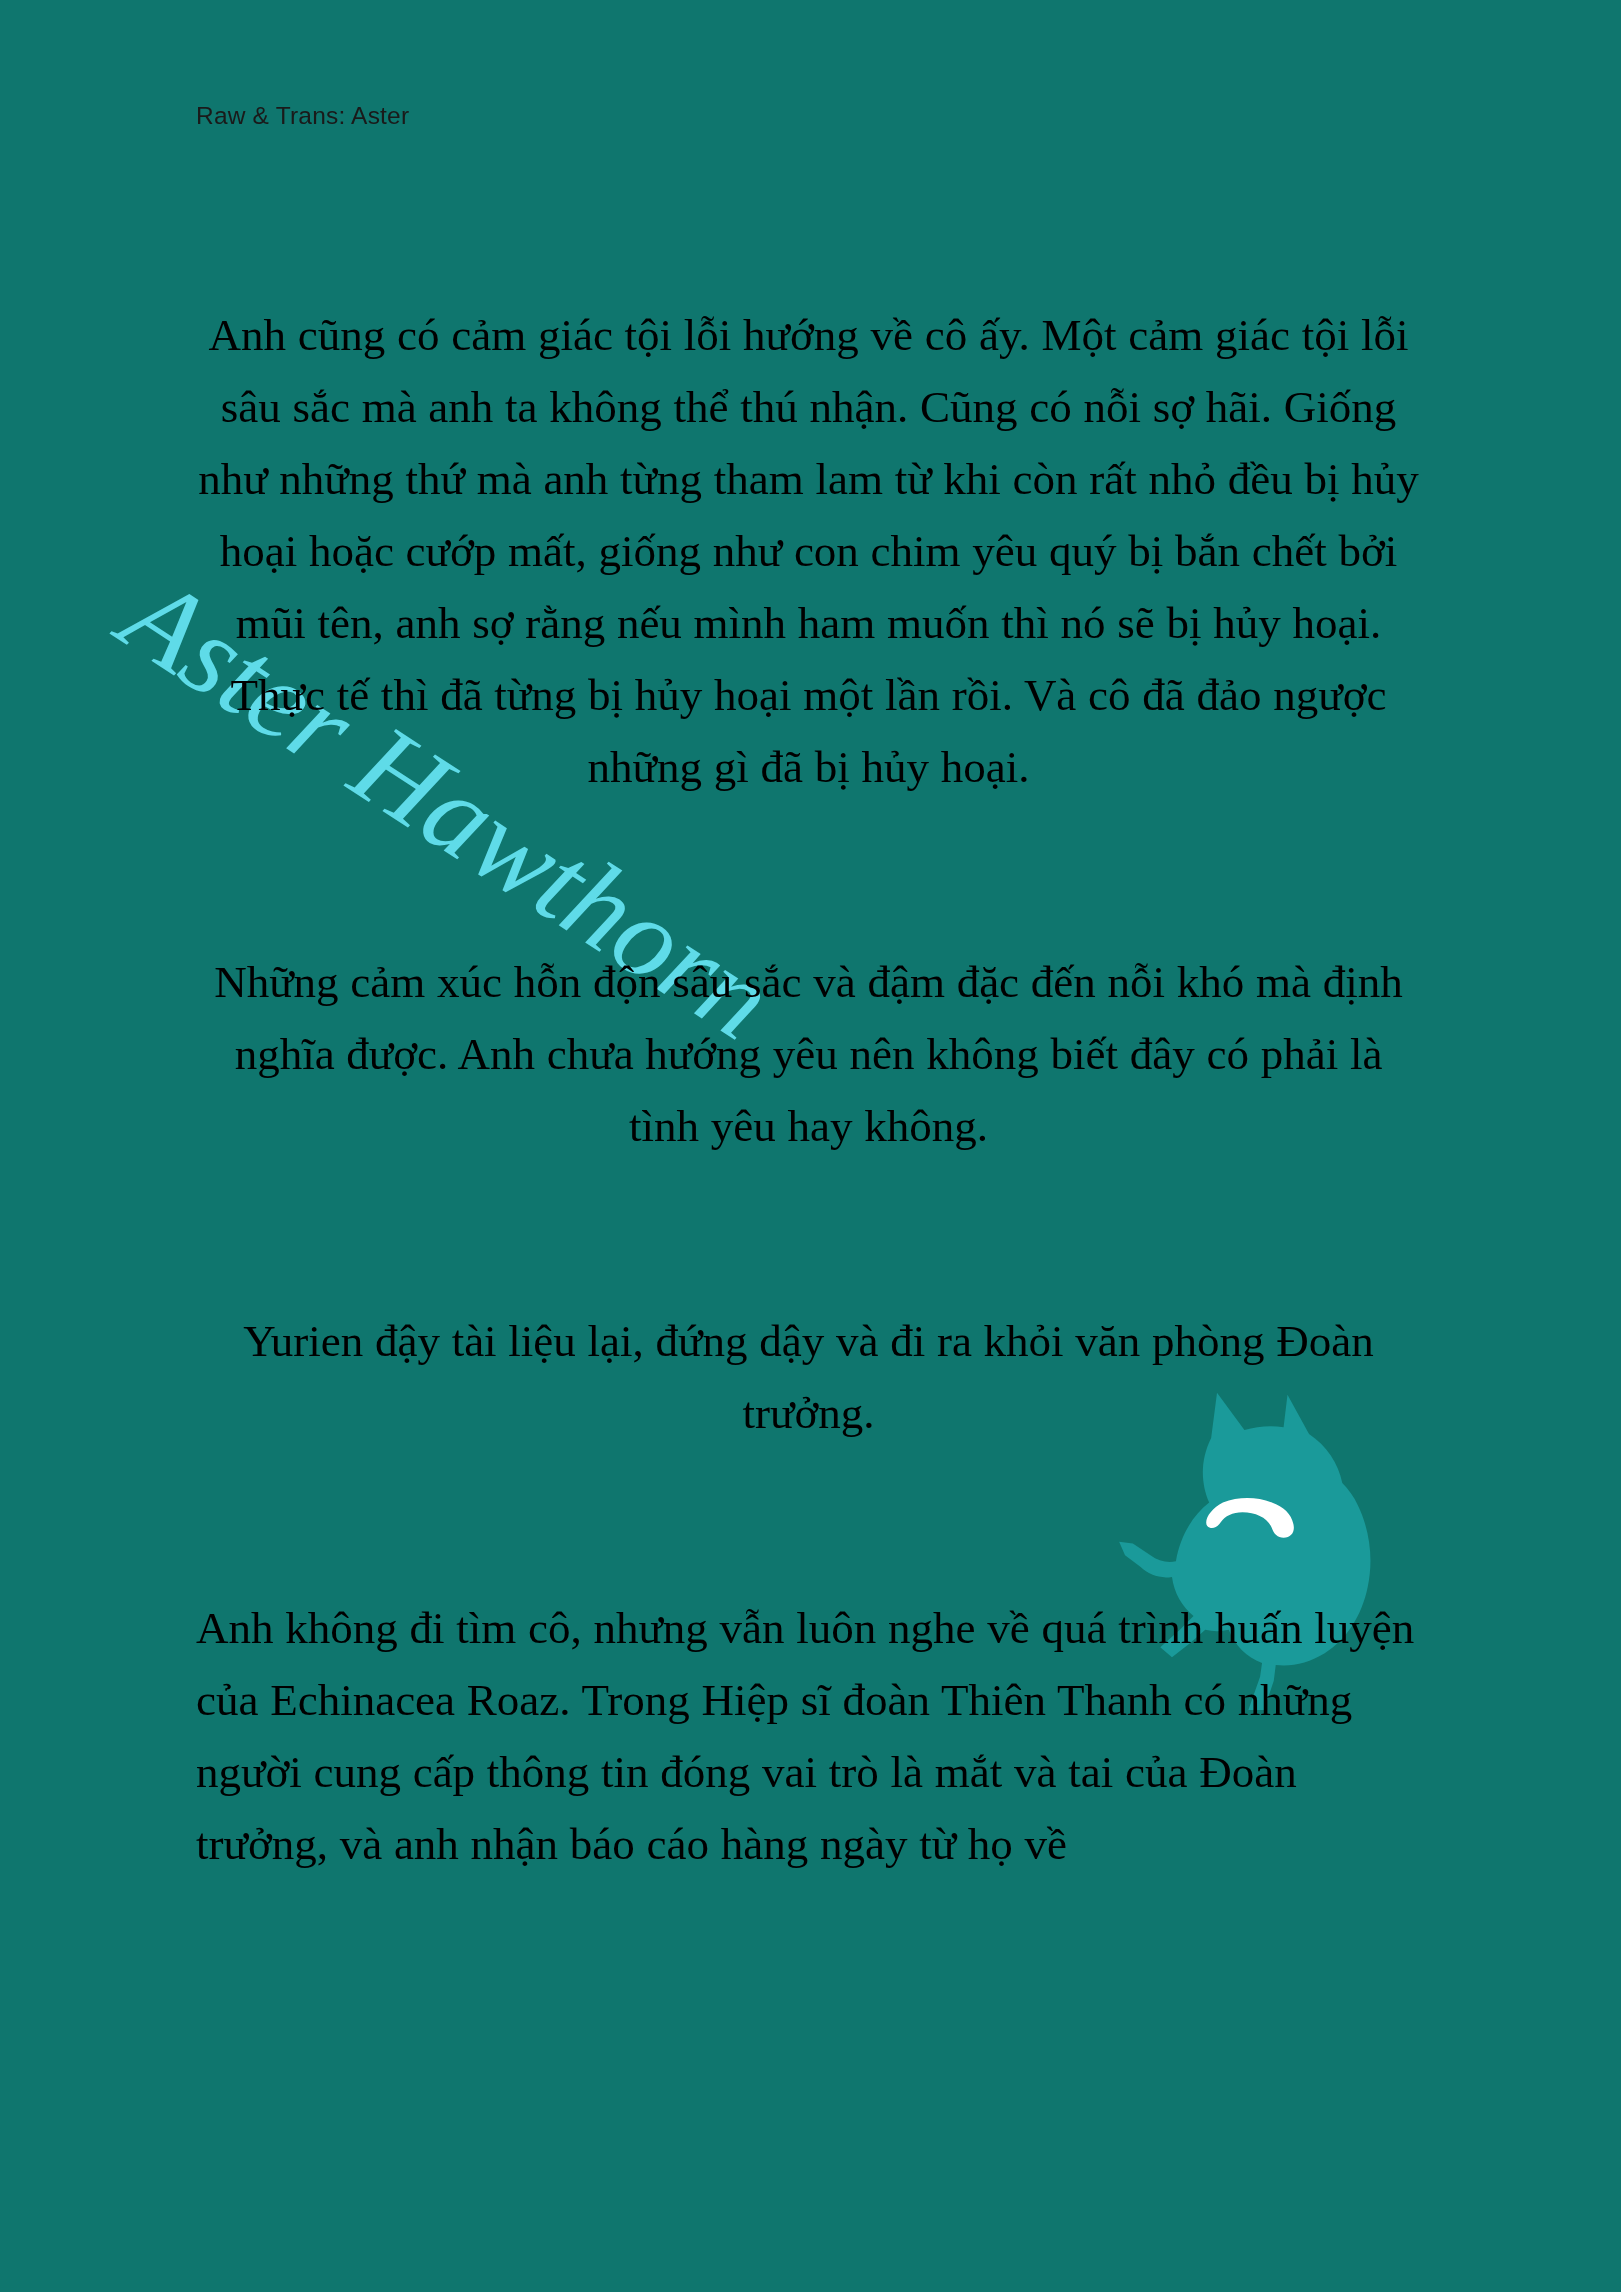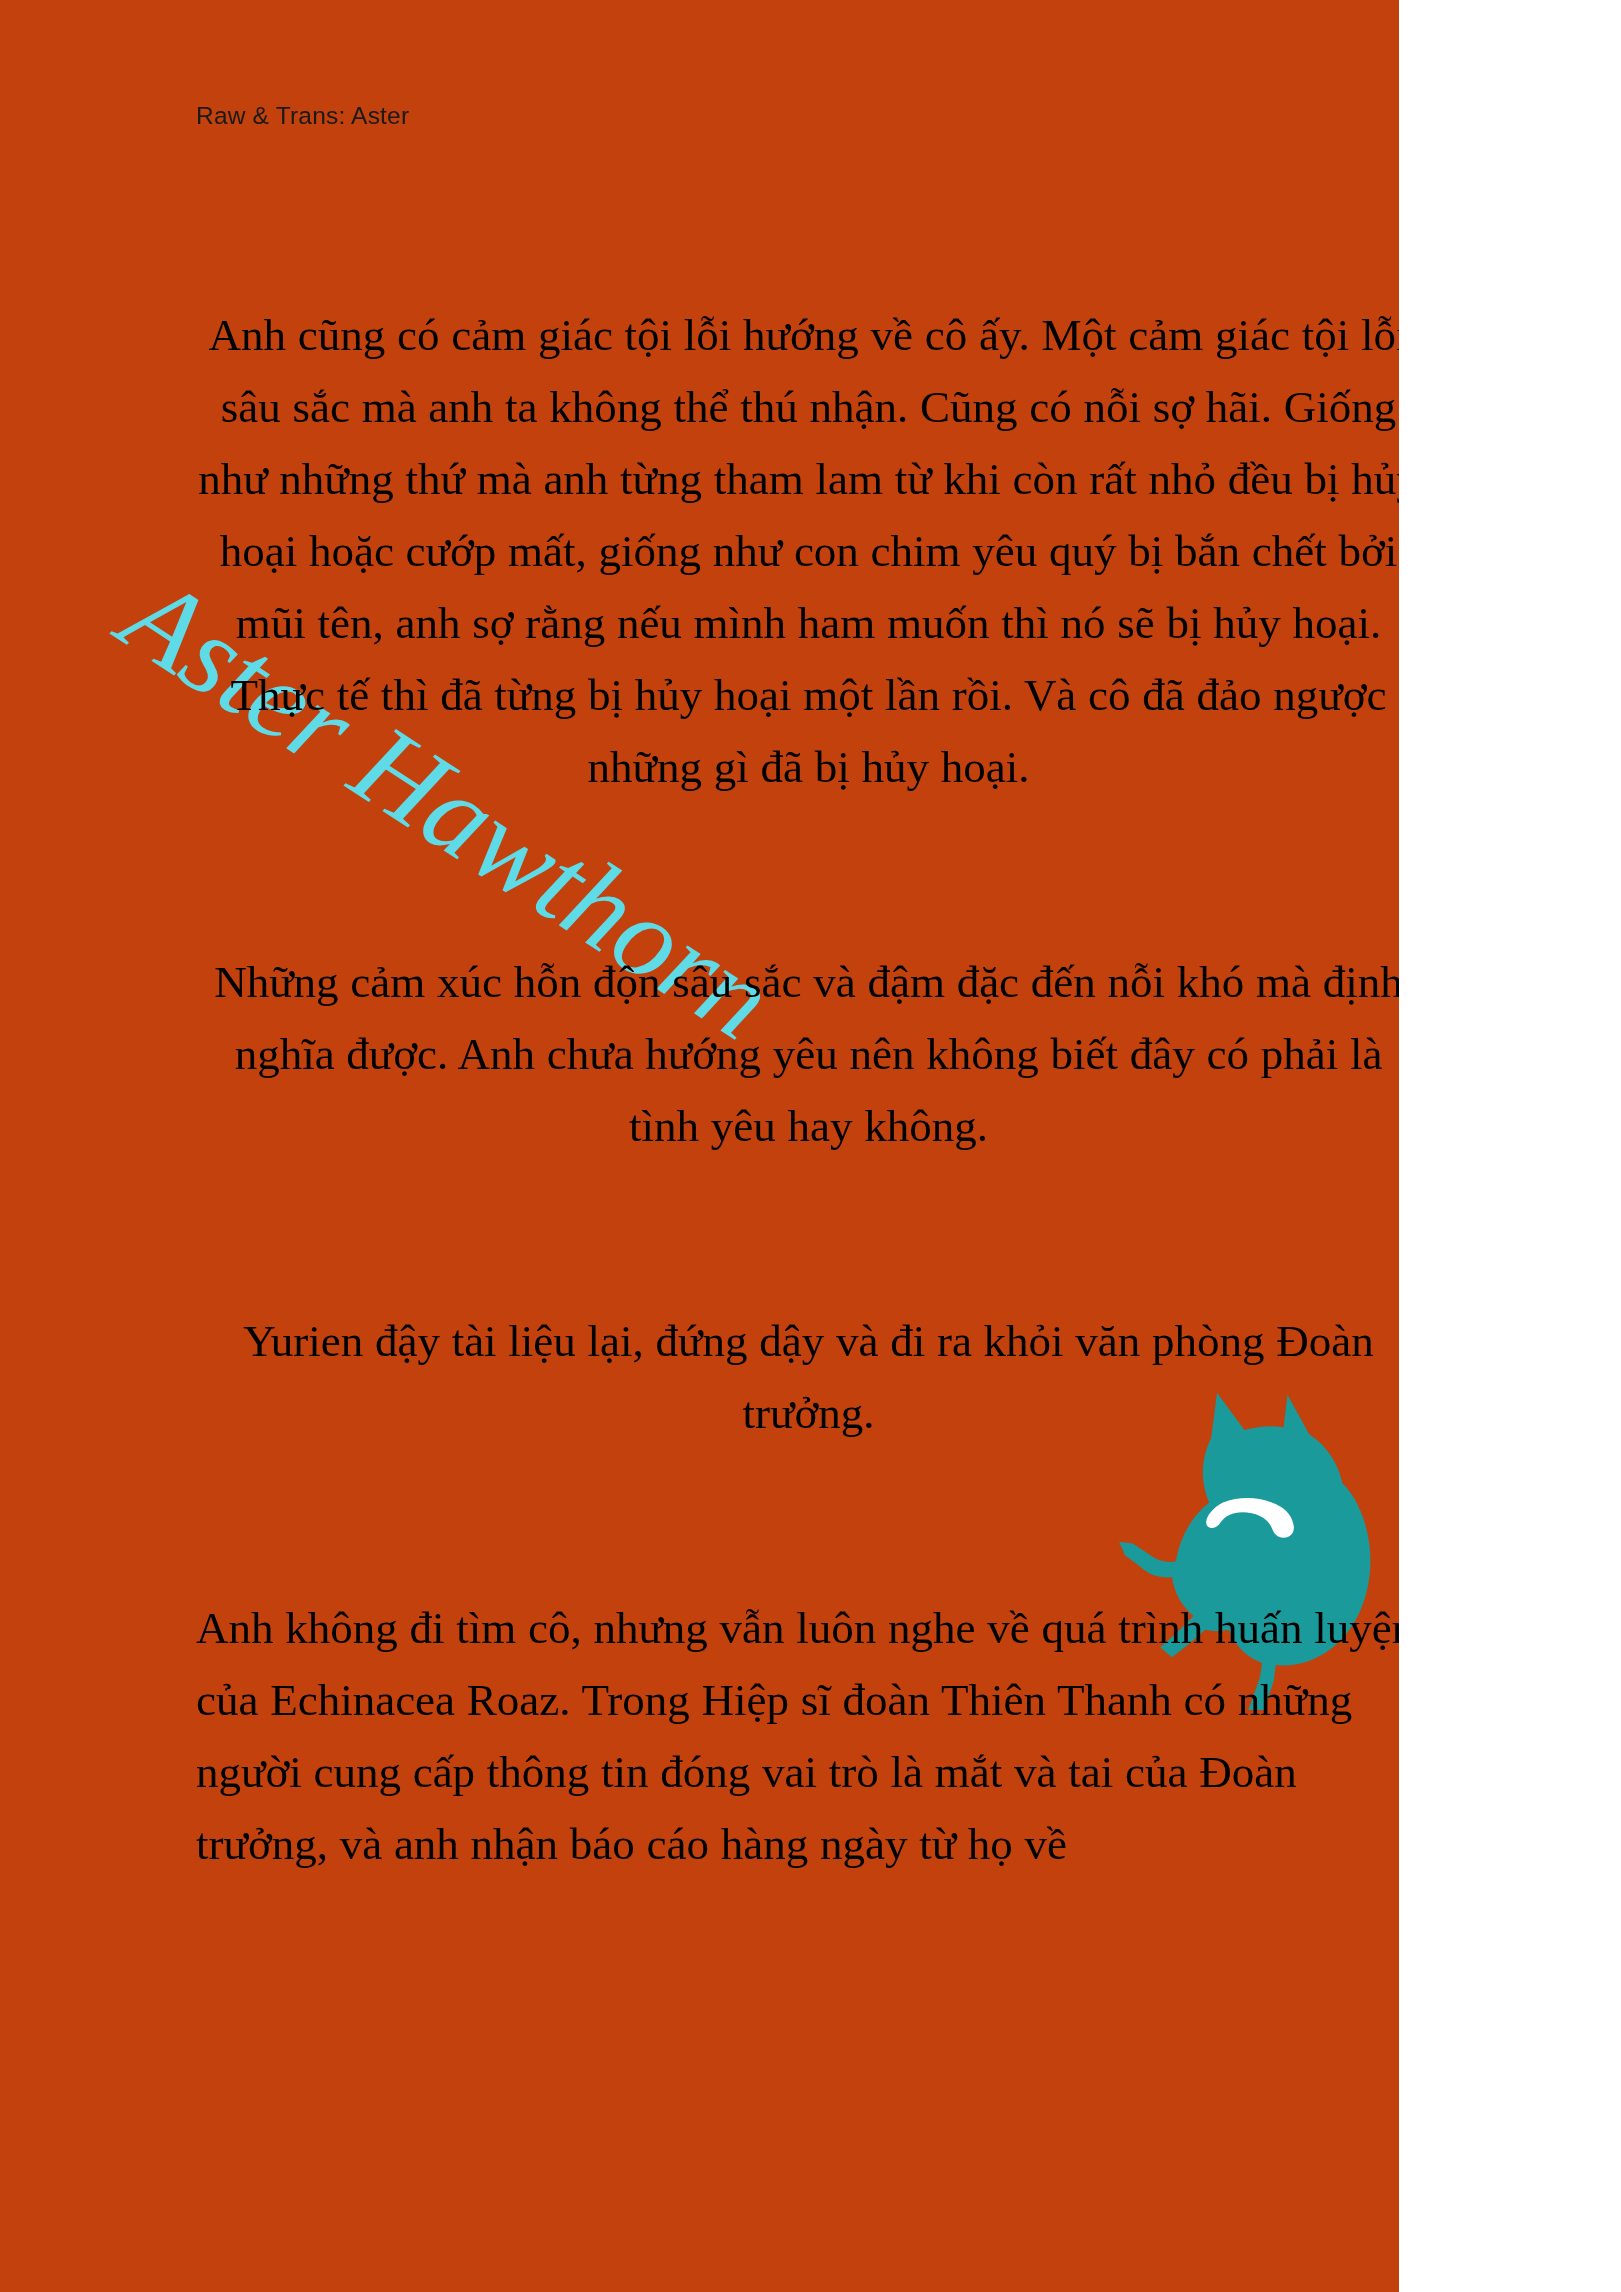--- a/index.html
+++ b/index.html
@@ -2,23 +2,23 @@
 <html><head>
 <meta charset="utf-8">
 <style>
   html, body {
     margin: 0;
     padding: 0;
     background: #ffffff;
   }
   .page {
     position: relative;
-    width: 1399px;
+    width: 1621px;
     height: 2293px;
-    background: #c2410c;
+    background: #0f766e;
     overflow: hidden;
     box-sizing: border-box;
   }
 
   
   .doc-header {
     position: absolute;
     top: 102px;
     left: 196px;
     font-family: "Liberation Sans", sans-serif;

